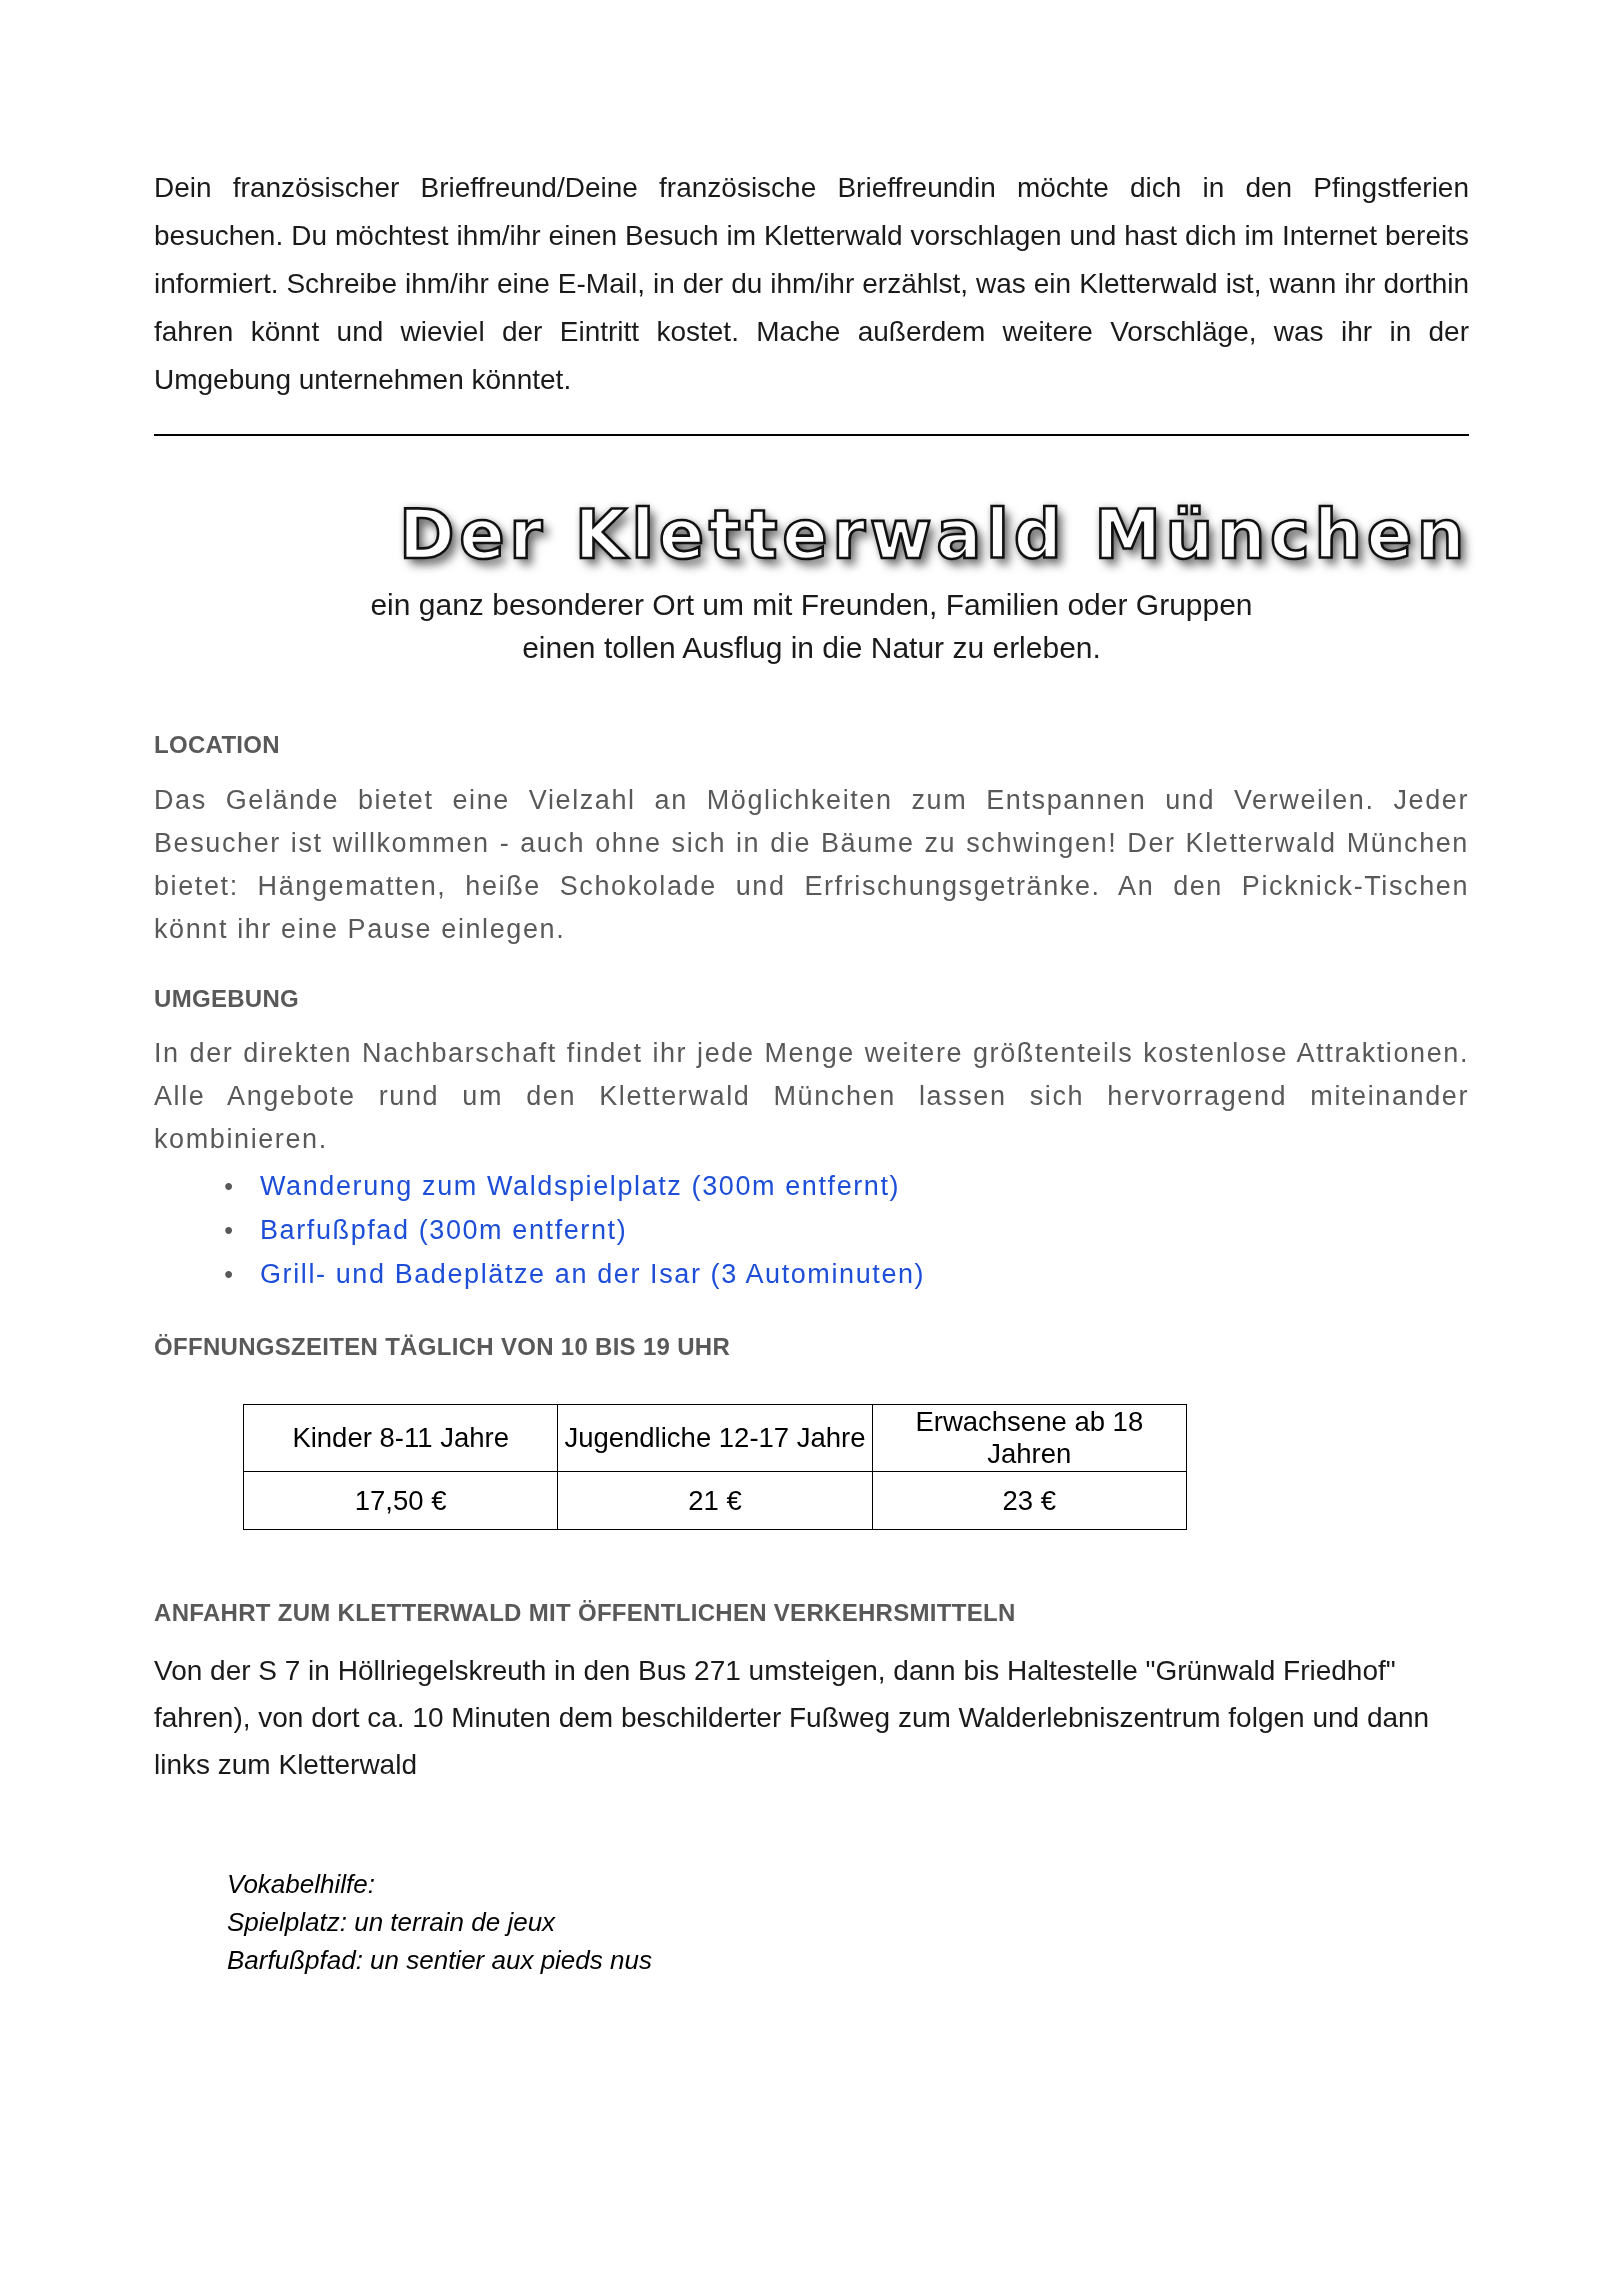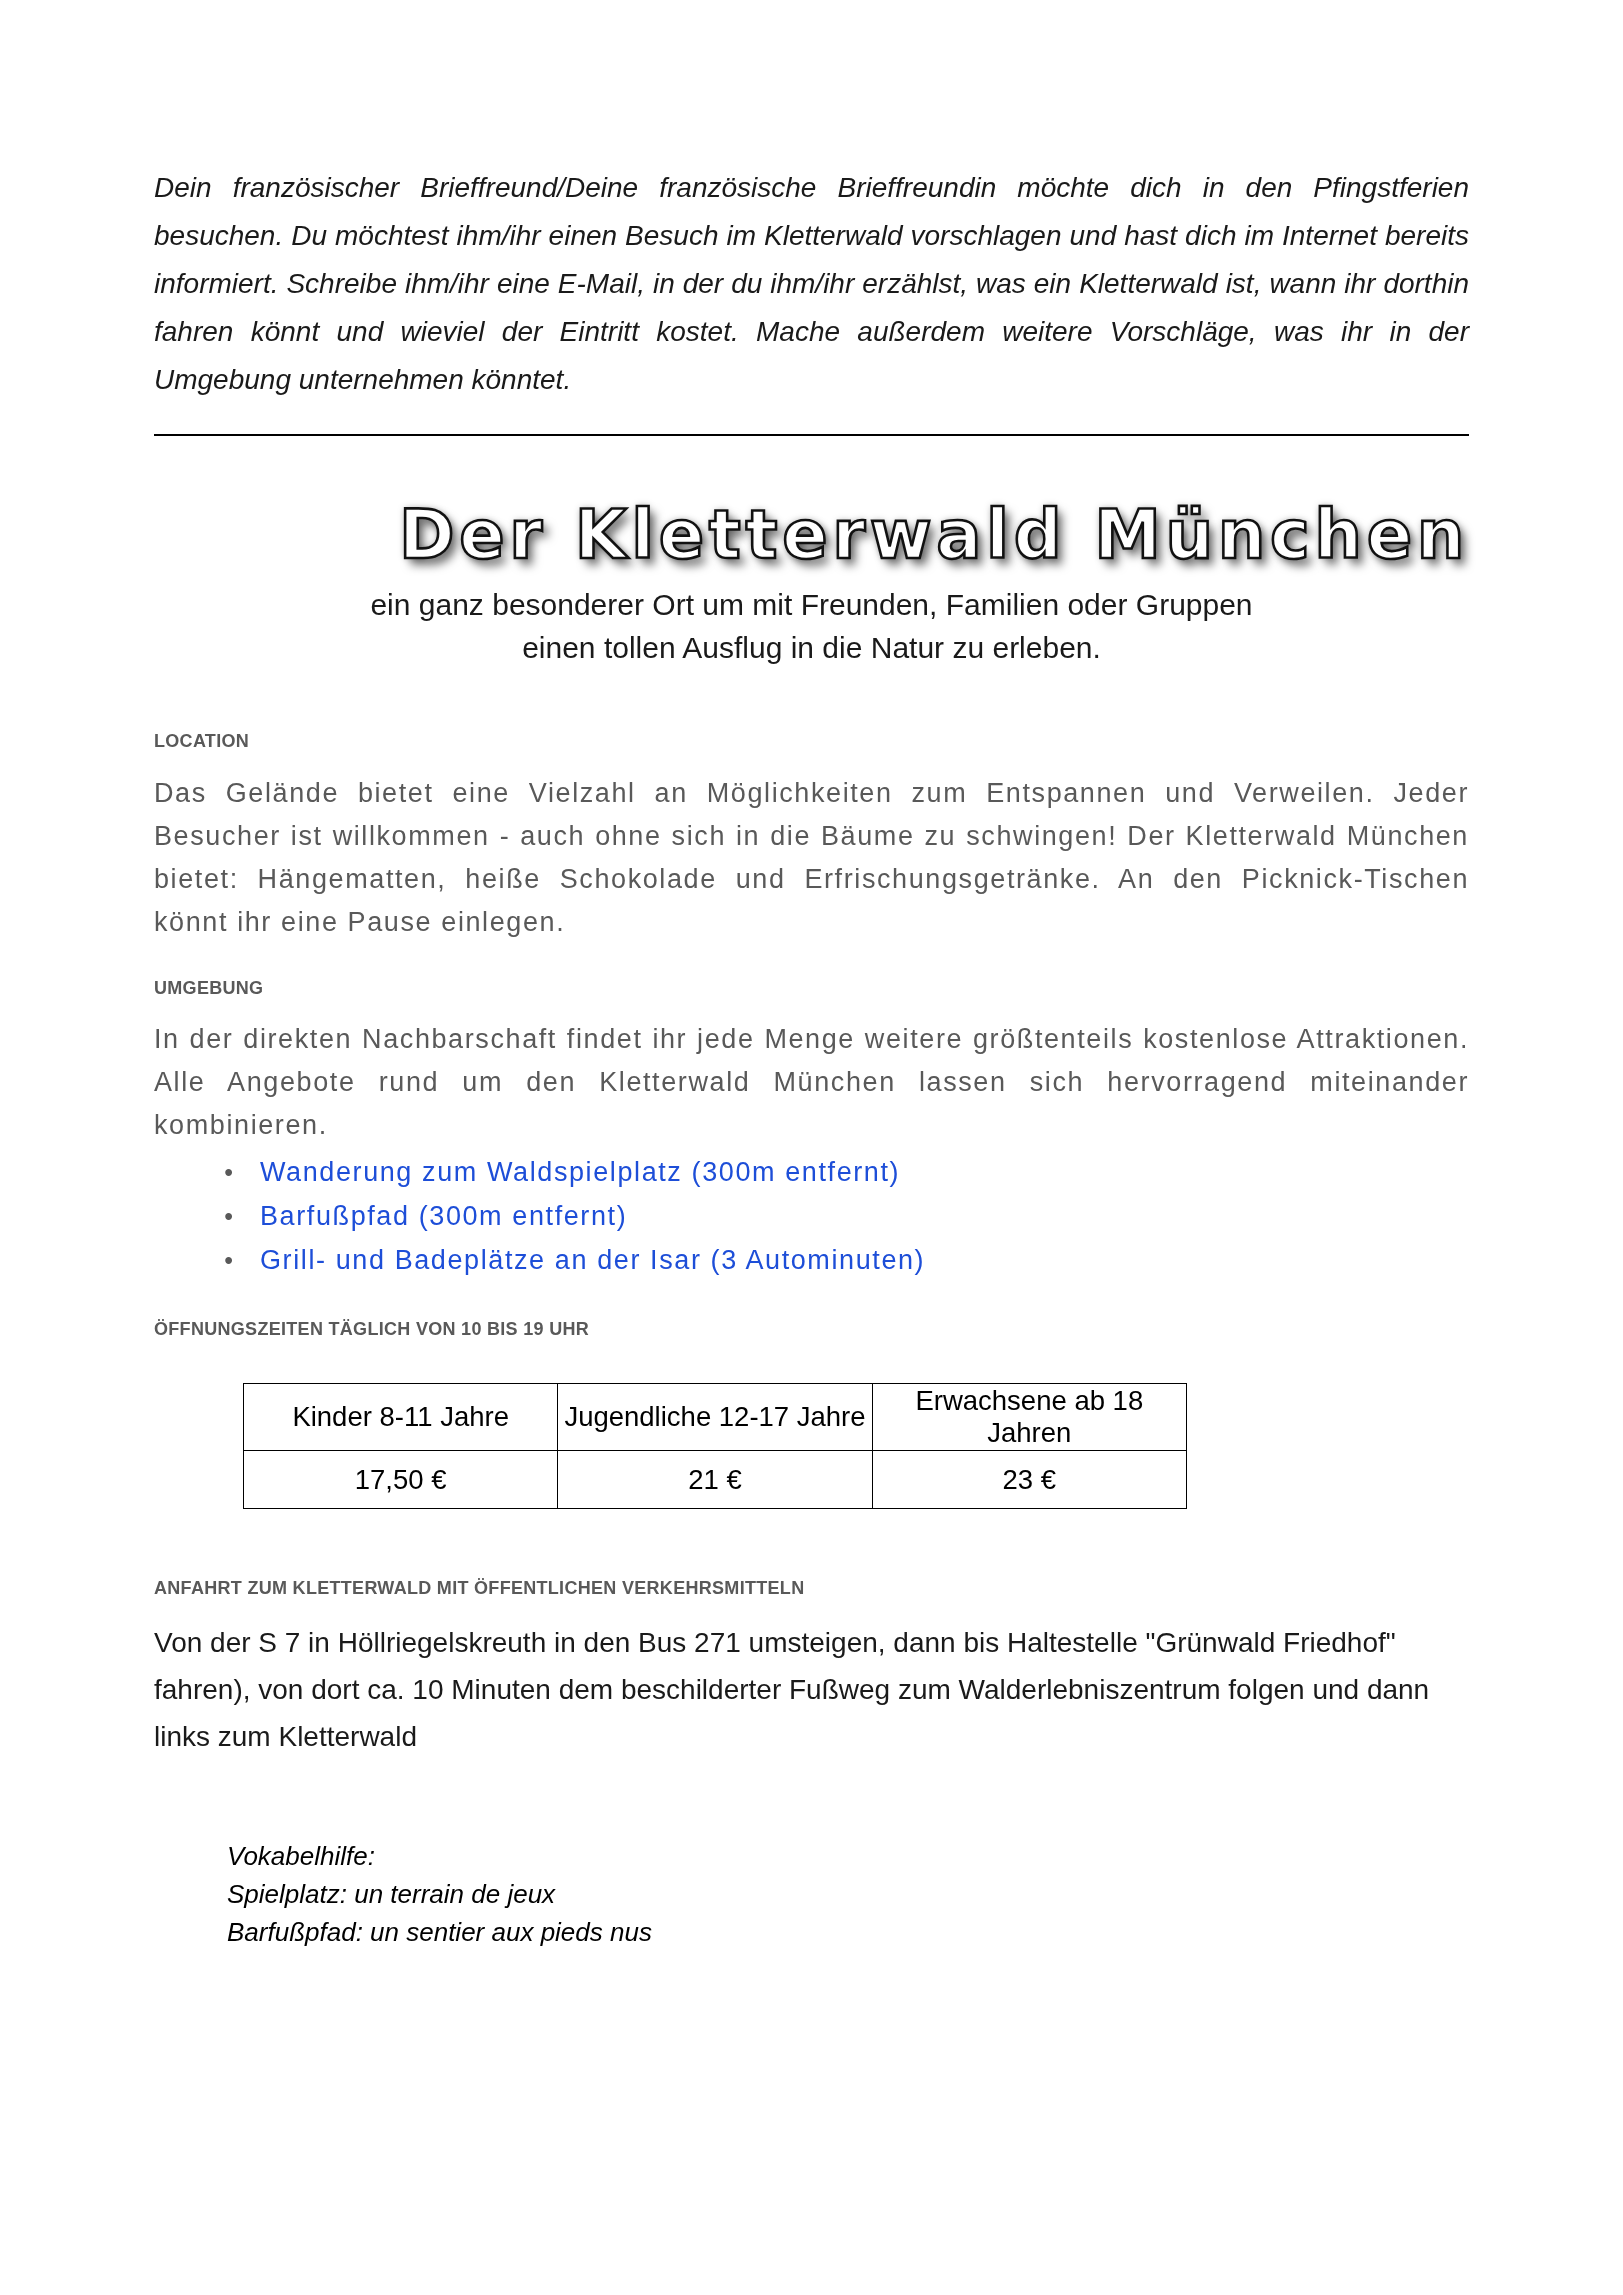--- a/index.html
+++ b/index.html
@@ -15,21 +15,20 @@
     overflow: hidden;
   }
 
   
   .exercise-title {
     font-style: italic;
     font-size: 27.5px;
     margin-bottom: 41px;
   }
   .task-text {
-    font-style: italic;
     font-size: 28px;
     line-height: 48px;
     text-align: justify;
     margin-bottom: 23.6px;
   }
   .divider {
     border-bottom: 2px solid #000000;
     height: 6.5px;
     margin-bottom: 60px;
   }
@@ -62,21 +61,21 @@
     line-height: 43px;
     letter-spacing: 1.6px;
     text-align: justify;
     margin-bottom: 34px;
   }
   .body-gray.tight { margin-bottom: 3px; }
 
   .section-heading {
     color: #595959;
     font-weight: bold;
-    font-size: 18px;
+    font-size: 24px;
     letter-spacing: 0.3px;
     margin-bottom: 19.6px;
   }
   .section-heading.spaced { margin-bottom: 43px; }
 
   .bullet-list {
     list-style: none;
     margin: 0 0 37px 0;
     padding: 0 0 0 65px;
   }

